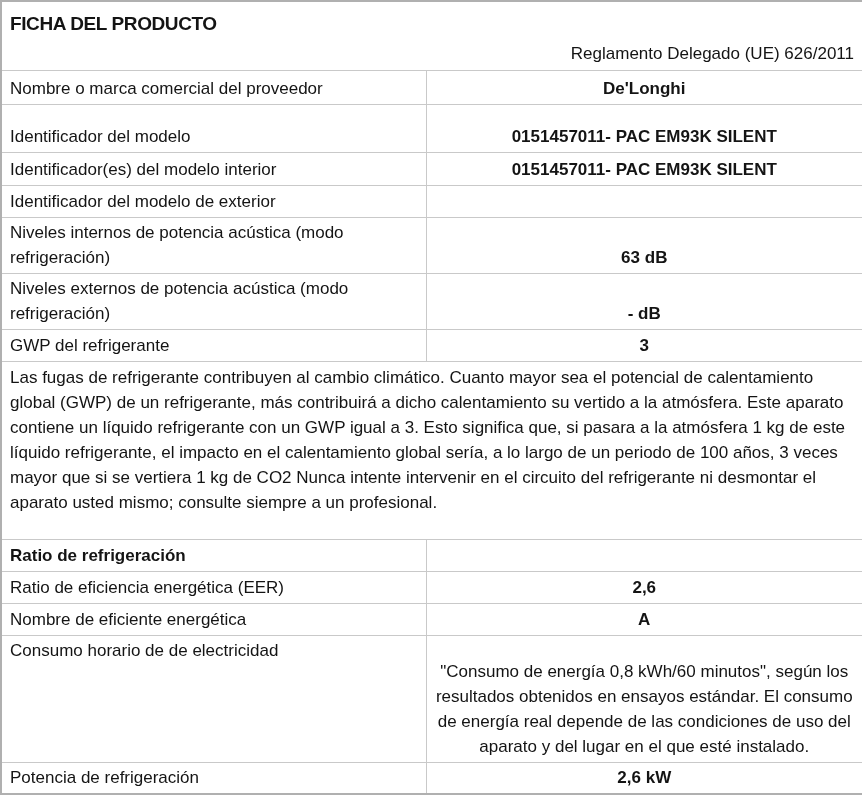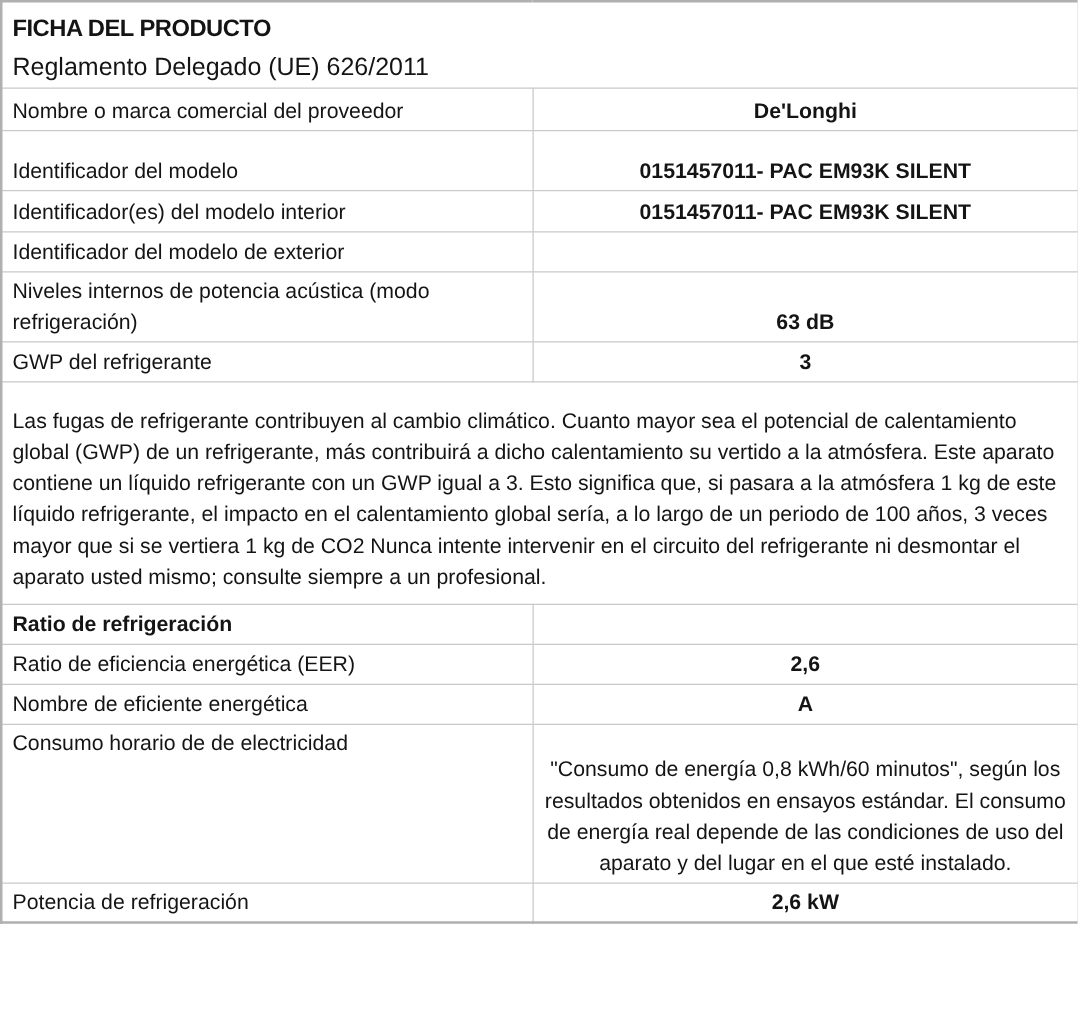--- a/index.html
+++ b/index.html
@@ -39,40 +39,41 @@
     padding: 6px 8px 4px 8px;
   }
   .doc-title {
     font-size: 19px;
     font-weight: bold;
     letter-spacing: -0.4px;
     line-height: 32px;
     white-space: nowrap;
   }
   .doc-subtitle {
-    font-size: 20px;
+    font-size: 17px;
     line-height: 24px;
     margin-top: 2px;
     white-space: nowrap;
+    text-align: right;
   }
   td.label {
     text-align: left;
     font-weight: normal;
   }
   td.label.bold { font-weight: bold; }
   td.label.top { vertical-align: top; }
   td.value {
     text-align: center;
     font-weight: bold;
   }
   td.value.regular { font-weight: normal; }
   td.note {
     vertical-align: top;
     text-align: left;
-    padding-top: 18px;
+    padding-top: 3px;
   }
 </style>
 </head>
 <body>
 
 <table class="fiche">
   <colgroup>
     <col style="width:425px">
     <col style="width:437px">
   </colgroup>
@@ -102,20 +103,24 @@
     <tr style="height:32px">
       <td class="label">Identificador del modelo de exterior</td>
       <td class="value"></td>
     </tr>
 
     <tr style="height:54px">
       <td class="label">Niveles internos de potencia acústica (modo refrigeración)</td>
       <td class="value">63 dB</td>
     </tr>
 
+    <tr style="height:56px">
+      <td class="label">Niveles externos de potencia acústica (modo refrigeración)</td>
+      <td class="value">- dB</td>
+    </tr>
 
 
     <tr style="height:32px">
       <td class="label">GWP del refrigerante</td>
       <td class="value">3</td>
     </tr>
 
     <tr style="height:178px">
       <td class="note" colspan="2">Las fugas de refrigerante contribuyen al cambio climático. Cuanto mayor sea el potencial de calentamiento global (GWP) de un refrigerante, más contribuirá a dicho calentamiento su vertido a la atmósfera. Este aparato contiene un líquido refrigerante con un GWP igual a 3. Esto significa que, si pasara a la atmósfera 1 kg de este líquido refrigerante, el impacto en el calentamiento global sería, a lo largo de un periodo de 100 años, 3 veces mayor que si se vertiera 1 kg de CO2 Nunca intente intervenir en el circuito del refrigerante ni desmontar el aparato usted mismo; consulte siempre a un profesional.</td>
     </tr>

